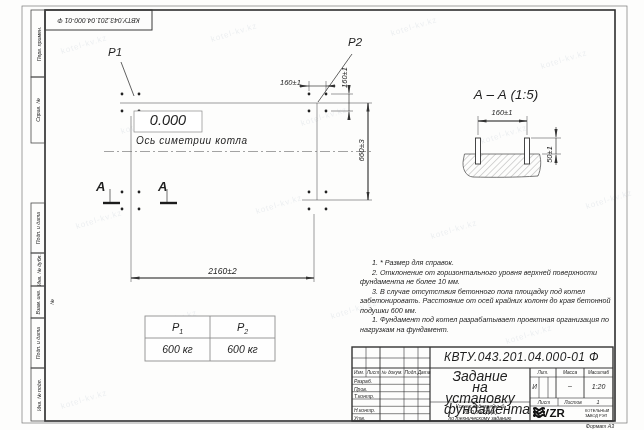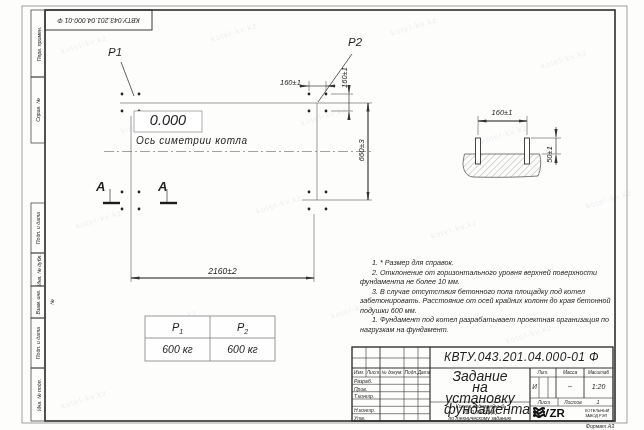--- a/index.html
+++ b/index.html
@@ -196,20 +196,21 @@
   <div class="t" style="left:348px;top:36px;font-size:11.5px;">P2</div>
   <div class="t c" style="left:138px;top:112px;width:60px;font-size:14.5px;">0.000</div>
   <div class="t" style="left:136px;top:135px;font-size:10px;letter-spacing:.6px;">Ось симетрии котла</div>
   <div class="t" style="left:96px;top:179px;font-size:13px;font-weight:bold;">А</div>
   <div class="t" style="left:158px;top:179px;font-size:13px;font-weight:bold;">А</div>
   <div class="t c" style="left:195px;top:266px;width:55px;font-size:8.5px;">2160±2</div>
   <div class="t c rot90" style="left:341px;top:146px;width:40px;font-size:8px;">660±3</div>
   <div class="t" style="left:280px;top:78px;font-size:7.5px;">160±1</div>
   <div class="t c rot90" style="left:326px;top:73px;width:36px;font-size:7.5px;">160±1</div>
 
+  <div class="t c" style="left:456px;top:87px;width:100px;font-size:13.5px;">А – А (1:5)</div>
   <div class="t c" style="left:482px;top:108px;width:40px;font-size:7.5px;">160±1</div>
   <div class="t c rot90" style="left:531px;top:150px;width:36px;font-size:7.5px;">50±1</div>
 
   <div class="t c" style="left:150px;top:321px;width:55px;font-size:11px;">
     <span>P</span><sub style="font-size:7px;">1</sub>
   </div>
   <div class="t c" style="left:215px;top:321px;width:55px;font-size:11px;">
     <span>P</span><sub style="font-size:7px;">2</sub>
   </div>
   <div class="t c" style="left:150px;top:343px;width:55px;font-size:10.5px;">600 кг</div>

